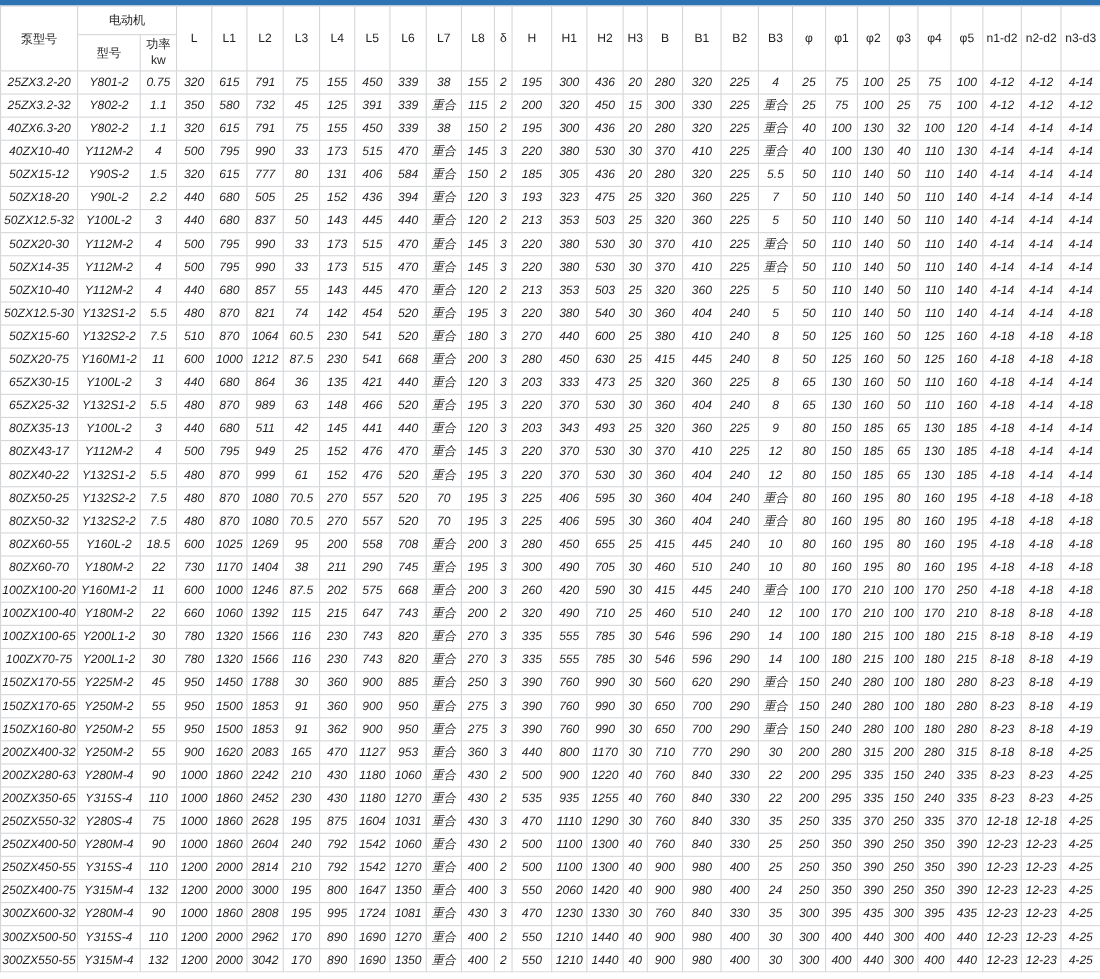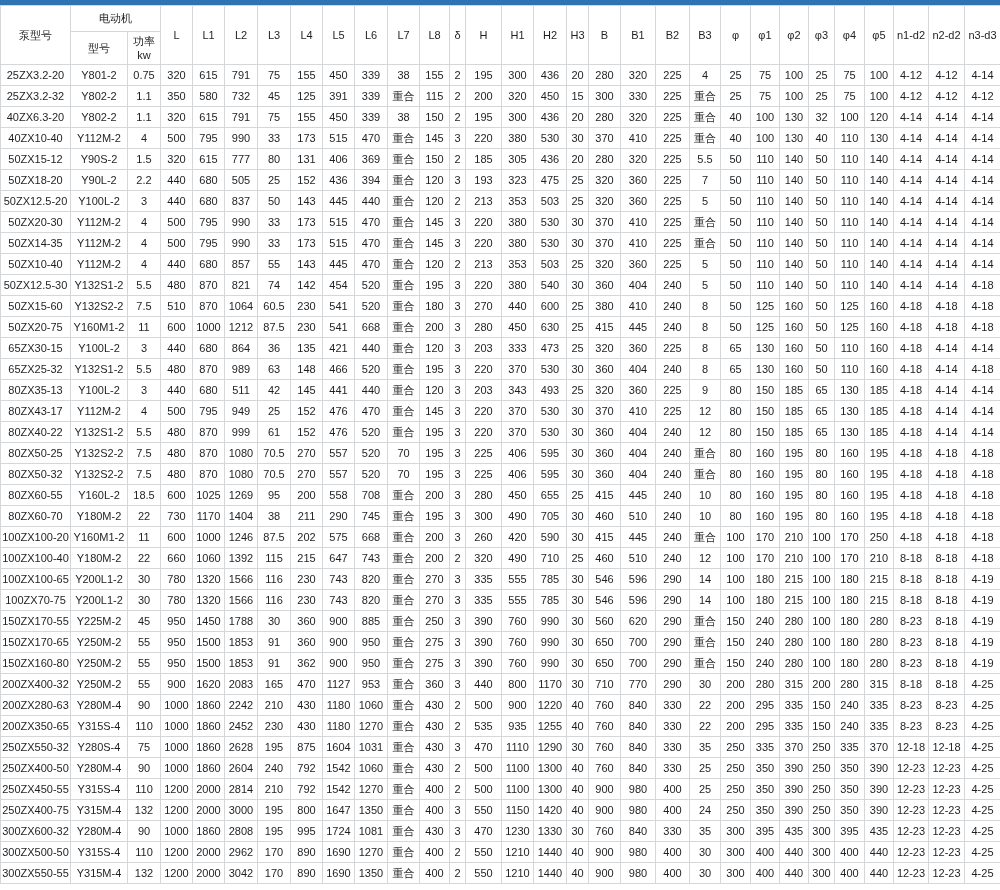--- a/index.html
+++ b/index.html
@@ -8,21 +8,21 @@
   table.spec{width:1000px;border-collapse:collapse;table-layout:fixed;font-size:11px;}
   table.spec th,table.spec td{
     border:1px solid #d4d7da;
     text-align:center;vertical-align:middle;
     padding:0;white-space:nowrap;overflow:hidden;
     font-weight:normal;color:#1f1f1f;
   }
   thead tr.head-1 th{height:25px;}
   thead tr.head-2 th{height:32px;}
   th.power-head div{line-height:14px;}
-  tbody tr{height:20px;}
+  tbody tr{height:20px;font-style:italic;}
   tbody td{line-height:20px;}
 </style>
 </head>
 <body>
 
 <div class="page">
   <div class="top-bar" style="background: rgb(46, 116, 181);"></div>
   <table class="spec">
     <colgroup id="colgroup">
         <col style="width: 70px;">
@@ -228,21 +228,21 @@
         <tr>
           <td>50ZX15-12</td>
           <td>Y90S-2</td>
           <td>1.5</td>
           <td>320</td>
           <td>615</td>
           <td>777</td>
           <td>80</td>
           <td>131</td>
           <td>406</td>
-          <td>369</td>
+          <td>584</td>
           <td>重合</td>
           <td>150</td>
           <td>2</td>
           <td>185</td>
           <td>305</td>
           <td>436</td>
           <td>20</td>
           <td>280</td>
           <td>320</td>
           <td>225</td>
@@ -283,21 +283,21 @@
           <td>110</td>
           <td>140</td>
           <td>50</td>
           <td>110</td>
           <td>140</td>
           <td>4-14</td>
           <td>4-14</td>
           <td>4-14</td>
         </tr>
         <tr>
-          <td>50ZX12.5-20</td>
+          <td>50ZX12.5-32</td>
           <td>Y100L-2</td>
           <td>3</td>
           <td>440</td>
           <td>680</td>
           <td>837</td>
           <td>50</td>
           <td>143</td>
           <td>445</td>
           <td>440</td>
           <td>重合</td>
@@ -1225,21 +1225,21 @@
           <td>2000</td>
           <td>3000</td>
           <td>195</td>
           <td>800</td>
           <td>1647</td>
           <td>1350</td>
           <td>重合</td>
           <td>400</td>
           <td>3</td>
           <td>550</td>
-          <td>1150</td>
+          <td>2060</td>
           <td>1420</td>
           <td>40</td>
           <td>900</td>
           <td>980</td>
           <td>400</td>
           <td>24</td>
           <td>250</td>
           <td>350</td>
           <td>390</td>
           <td>250</td>

